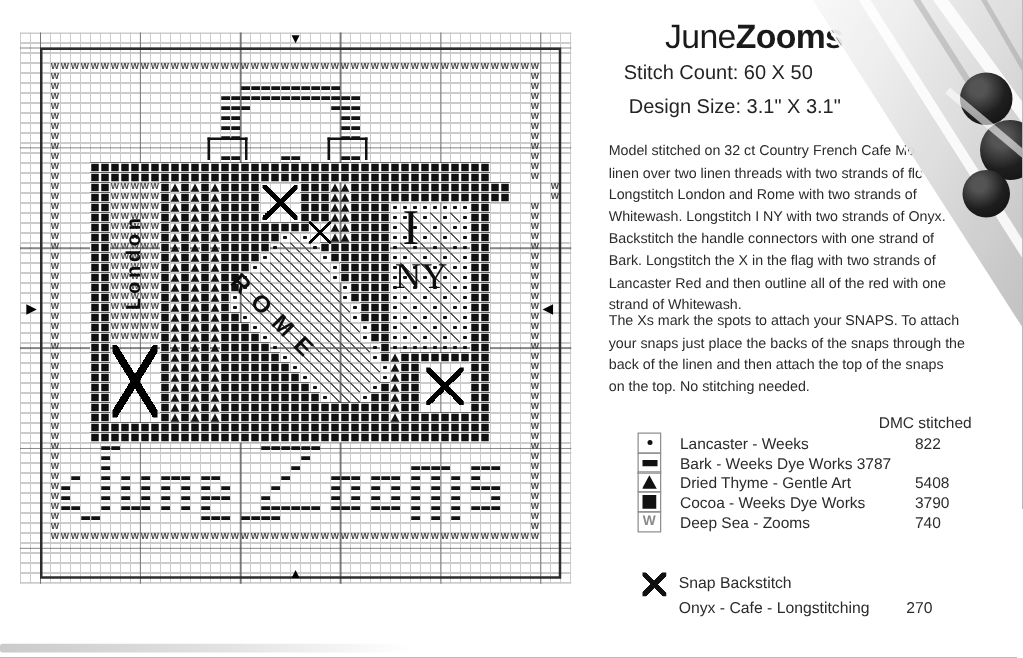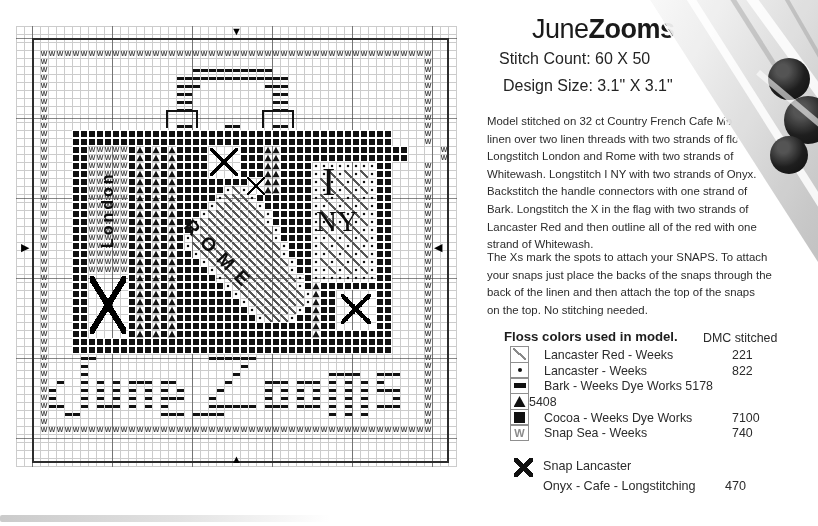--- a/index.html
+++ b/index.html
@@ -1505,70 +1505,63 @@
       <div>Lancaster Red and then outline all of the red with one</div>
       <div>strand of Whitewash.</div>
     </div>
   <div class="para" style="left:487px;top:249px;" id="para2">
       <div>The  Xs mark  the spots to attach your SNAPS.  To attach</div>
       <div>your snaps just place the backs of the snaps through the</div>
       <div>back of the linen and then attach the top of the snaps</div>
       <div>on the top.  No stitching needed.</div>
     </div>
 
-  <div class="legend-hdr">Floss colors used in model.</div>
   <div class="legend-alt">DMC stitched</div>
   <div class="legend" id="legend">
-      <div class="lrow">
-        <div class="lbox">
-          <span class="g-slash"></span>
-        </div>
-        <span class="lbl">Lancaster Red - Weeks</span>
-        <span class="dmc">221</span>
-      </div>
       <div class="lrow">
         <div class="lbox">
           <span class="g-dot"></span>
         </div>
         <span class="lbl">Lancaster - Weeks</span>
         <span class="dmc">822</span>
       </div>
       <div class="lrow">
         <div class="lbox">
           <span class="g-bar"></span>
         </div>
-        <span class="lbl">Bark - Weeks Dye Works 5178</span>
+        <span class="lbl">Bark - Weeks Dye Works 3787</span>
         <span class="dmc"></span>
       </div>
       <div class="lrow">
         <div class="lbox">
           <span class="g-triangle"></span>
         </div>
+        <span class="lbl">Dried Thyme - Gentle Art</span>
         <span class="dmc">5408</span>
       </div>
       <div class="lrow">
         <div class="lbox">
           <span class="g-square"></span>
         </div>
         <span class="lbl">Cocoa - Weeks Dye Works</span>
-        <span class="dmc">7100</span>
+        <span class="dmc">3790</span>
       </div>
       <div class="lrow">
         <div class="lbox">
           <span class="g-w">W</span>
         </div>
-        <span class="lbl">Snap Sea - Weeks</span>
+        <span class="lbl">Deep Sea - Zooms</span>
         <span class="dmc">740</span>
       </div>
     </div>
 
   <div class="snap-x"></div>
-  <div class="snap-t1">Snap Lancaster</div>
+  <div class="snap-t1">Snap Backstitch</div>
   <div class="snap-t2">Onyx - Cafe - Longstitching</div>
-  <div class="snap-dmc">470</div>
+  <div class="snap-dmc">270</div>
 
   <div class="bag">
     <div class="bag-body">
       <div class="fold" style="left:90px;top:-10px;width:260px;height:8px;transform:rotate(57.6deg);"></div>
       <div class="fold dark" style="left:130px;top:-10px;width:240px;height:5px;transform:rotate(57.6deg);"></div>
       <div class="fold" style="left:150px;top:-12px;width:220px;height:10px;transform:rotate(54deg);"></div>
       <div class="fold dark" style="left:186px;top:-6px;width:200px;height:4px;transform:rotate(60deg);"></div>
       <div class="snapball" style="left:168px;top:58px;width:42px;height:42px;"></div>
       <div class="snapball" style="left:184px;top:96px;width:48px;height:48px;"></div>
       <div class="snapball" style="left:170px;top:136px;width:38px;height:38px;"></div>

